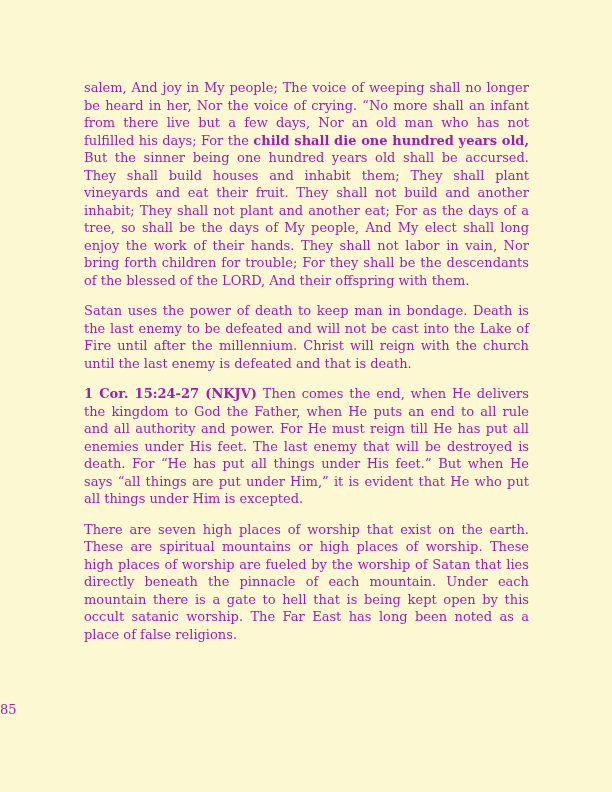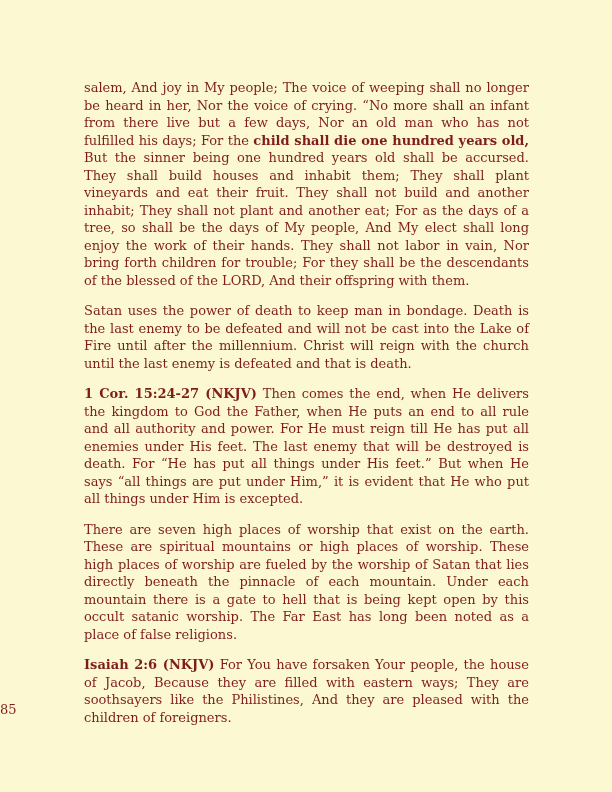--- a/index.html
+++ b/index.html
@@ -35,22 +35,21 @@
     left: 0;
     top: 701px;
     width: 612px;
     font-size: 13px;
     line-height: 17px;
   }
 </style>
 </head>
 <body style="background: rgb(252, 249, 210);">
 
-<div class="page" style="background: rgb(252, 249, 210); color: #7f1d1d; text-decoration: underline;">
+<div class="page" style="background: rgb(252, 249, 210); color: #a21caf; text-decoration: underline;">
   <div class="text-block" id="paragraphs">
       <p class="para"><span>salem, And joy in My people; The voice of weeping shall no longer be heard in her, Nor the voice of crying. “No more shall an infant from there live but a few days, Nor an old man who has not fulfilled his days; For the </span><b>child shall die one hundred years old,</b><span> But the sinner being one hundred years old shall be accursed. They shall build houses and inhabit them; They shall plant vineyards and eat their fruit.  They shall not build and another inhabit; They shall not plant and another eat; For as the days of a tree, so shall be the days of My people, And My elect shall long enjoy the work of their hands. They shall not labor in vain, Nor bring forth children for trouble; For they shall be the descendants of the blessed of the LORD, And their offspring with them.</span></p>
       <p class="para"><span>Satan uses the power of death to keep man in bondage.  Death is the last enemy to be defeated and will not be cast into the Lake of Fire until after the millennium.   Christ will reign with the church until the last enemy is defeated and that is death.</span></p>
       <p class="para"><b>1 Cor. 15:24-27 (NKJV)</b><span> Then comes the end, when He delivers the kingdom to God the Father, when He puts an end to all rule and all authority and power. For He must reign till He has put all enemies under His feet. The last enemy that will be destroyed is death. For “He has put all things under His feet.” But when He says “all things are put under Him,” it is evident that He who put all things under Him is excepted.</span></p>
       <p class="para"><span>There are seven high places of worship that exist on the earth.  These are spiritual mountains or high places of worship.  These high places of worship are fueled by the worship of Satan that lies directly beneath the pinnacle of each mountain.  Under each mountain there is a gate to hell that is being kept open by this occult satanic worship. The Far East has long been noted as a place of false religions.</span></p>
-      <p class="para"><b>Isaiah 2:6 (NKJV)</b><span>  For You have forsaken Your people, the house of Jacob, Because they are filled with eastern ways; They are soothsayers like the Philistines, And they are pleased with the children of foreigners.</span></p>
     </div>
   <div class="page-number">85</div>
 </div>
 
 </body></html>

